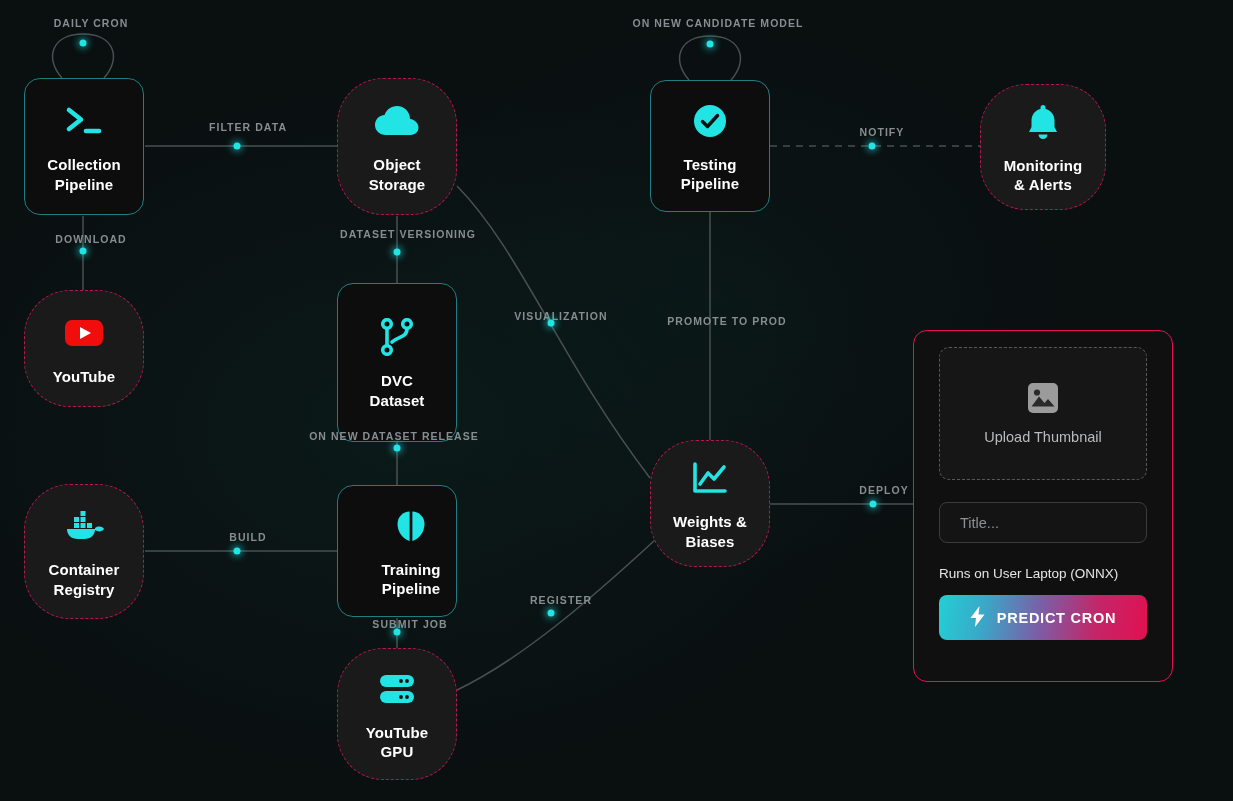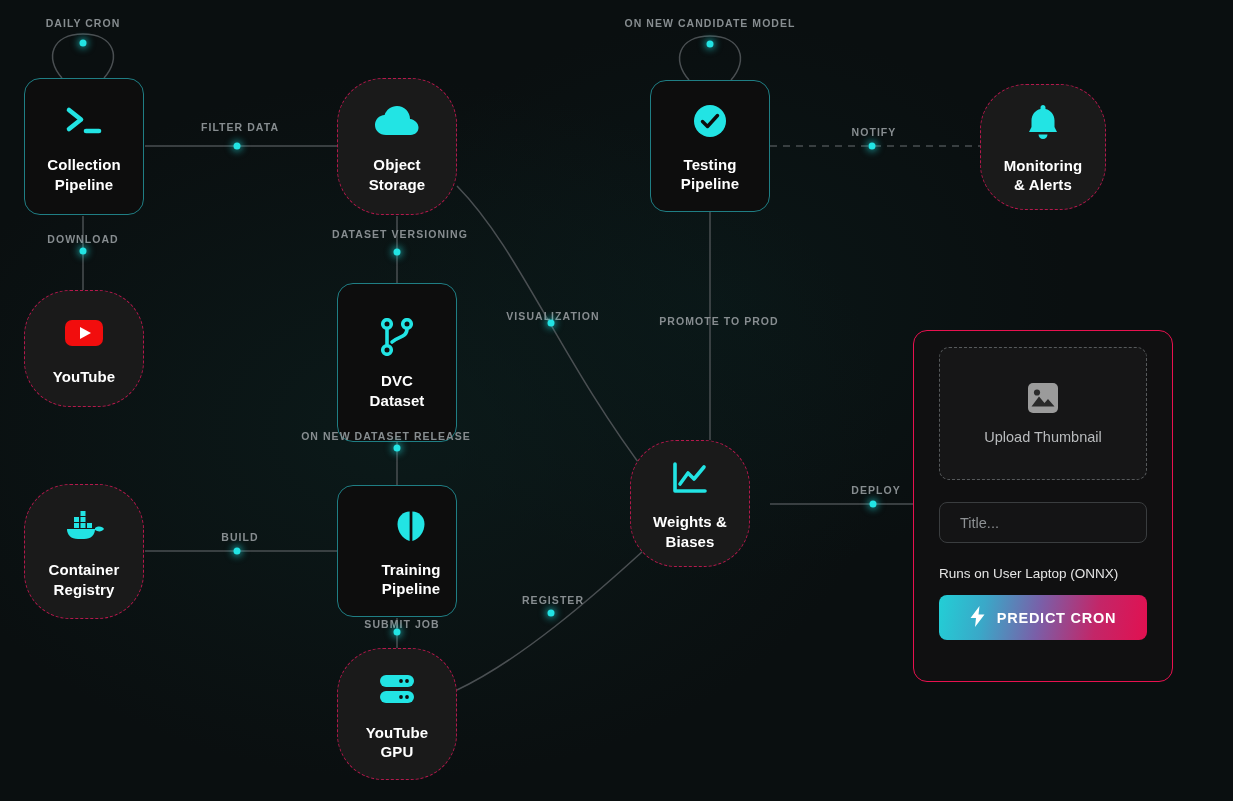--- a/index.html
+++ b/index.html
@@ -55,20 +55,21 @@
   
   .edge-label {
     position: absolute;
     color: #878d90;
     font-size: 10.5px;
     font-weight: bold;
     letter-spacing: 1.05px;
     white-space: nowrap;
     transform: translate(-50%, -50%);
     text-transform: uppercase;
+    margin-left: 8px;
   }
   .edge-dot {
     position: absolute;
     width: 7px; height: 7px;
     border-radius: 50%;
     background: #22e4e4;
     box-shadow: 0 0 7px 2px rgba(34,228,228,.55);
     transform: translate(-50%, -50%);
   }
 
@@ -258,21 +259,21 @@
             <circle cx="28" cy="8" r="1.9"></circle>
         <circle cx="22" cy="24" r="1.9"></circle>
             <circle cx="28" cy="24" r="1.9"></circle>
       </g>
         </svg>
     </span>
     <span class="node-label">YouTube
 GPU</span>
   </div>
 
-  <div class="node dashed" style="left:630px;top:440px;width:120px;height:127px;">
+  <div class="node dashed" style="left:650px;top:440px;width:120px;height:127px;">
     <span class="node-icon">
       <svg width="36" height="32" viewBox="0 0 36 32">
           <g fill="none" stroke="#22e4e4" stroke-width="3.6" stroke-linecap="round" stroke-linejoin="round">
         <path d="M3 2 L3 29 L33 29"></path>
             <path d="M8 22 L16 11 L22 17 L32 5"></path>
       </g>
         </svg>
     </span>
     <span class="node-label">Weights &amp;
 Biases</span>

